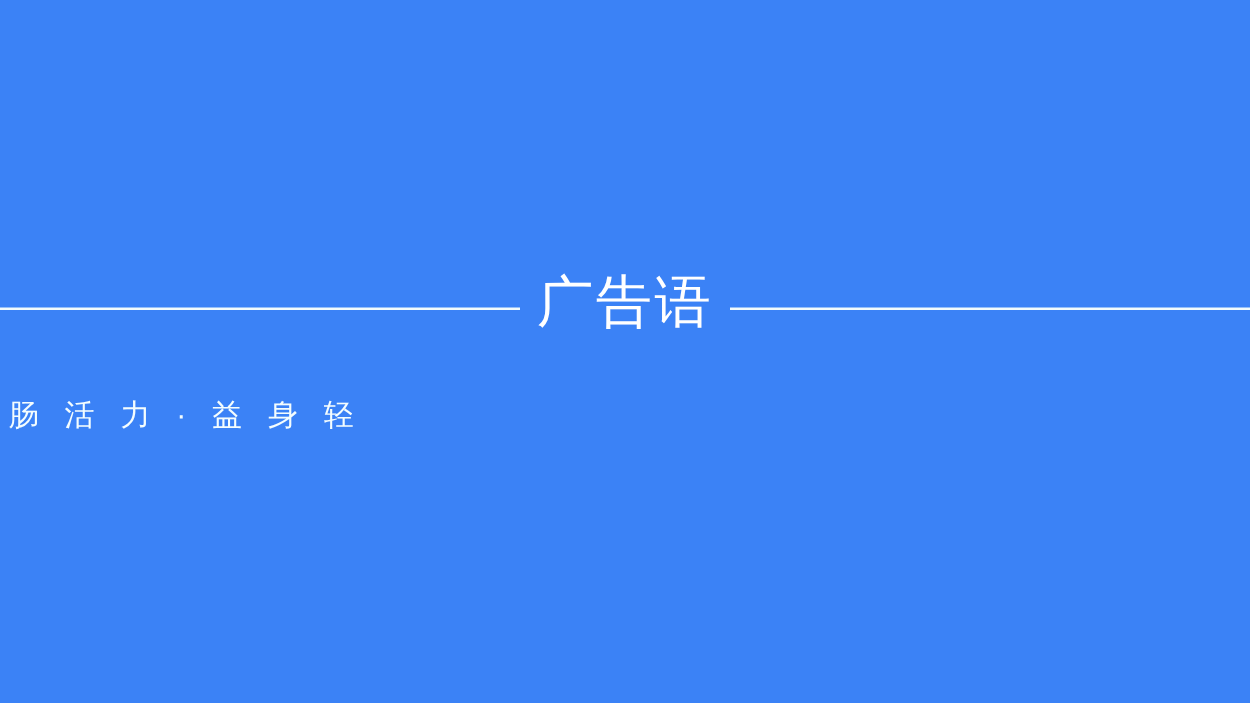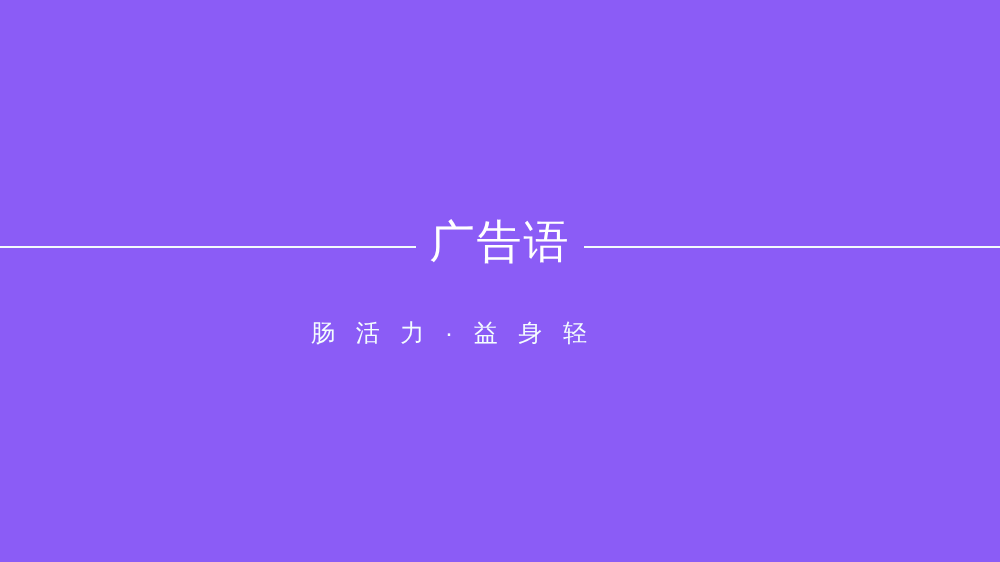--- a/index.html
+++ b/index.html
@@ -58,37 +58,36 @@
     letter-spacing: 2px;
     white-space: nowrap;
   }
 
   
   #subtitle-block {
     position: absolute;
     left: 0;
     top: 316px;
     width: 898px;
-    text-align: center;
   }
   #subtitle-text {
     display: inline-block;
     color: #f4fdfe;
     font-size: 24px;
     line-height: 34px;
     font-weight: 300;
     letter-spacing: 7px;
     text-indent: 7px;
     white-space: nowrap;
   }
 </style>
 </head>
 <body>
 
-<div id="slide" style="background: #8b5cf6;">
+<div id="slide" style="background: #3b82f6;">
 
   <div id="divider-band">
     <div class="rule" style="background: rgb(242, 251, 252); height: 2px;"></div>
     <div class="rule-gap"></div>
     <div class="rule" style="background: rgb(242, 251, 252); height: 2px;"></div>
   </div>
 
   <div id="title-block">
     <span id="title-text" style="color: rgb(255, 255, 255);">广告语</span>
   </div>

